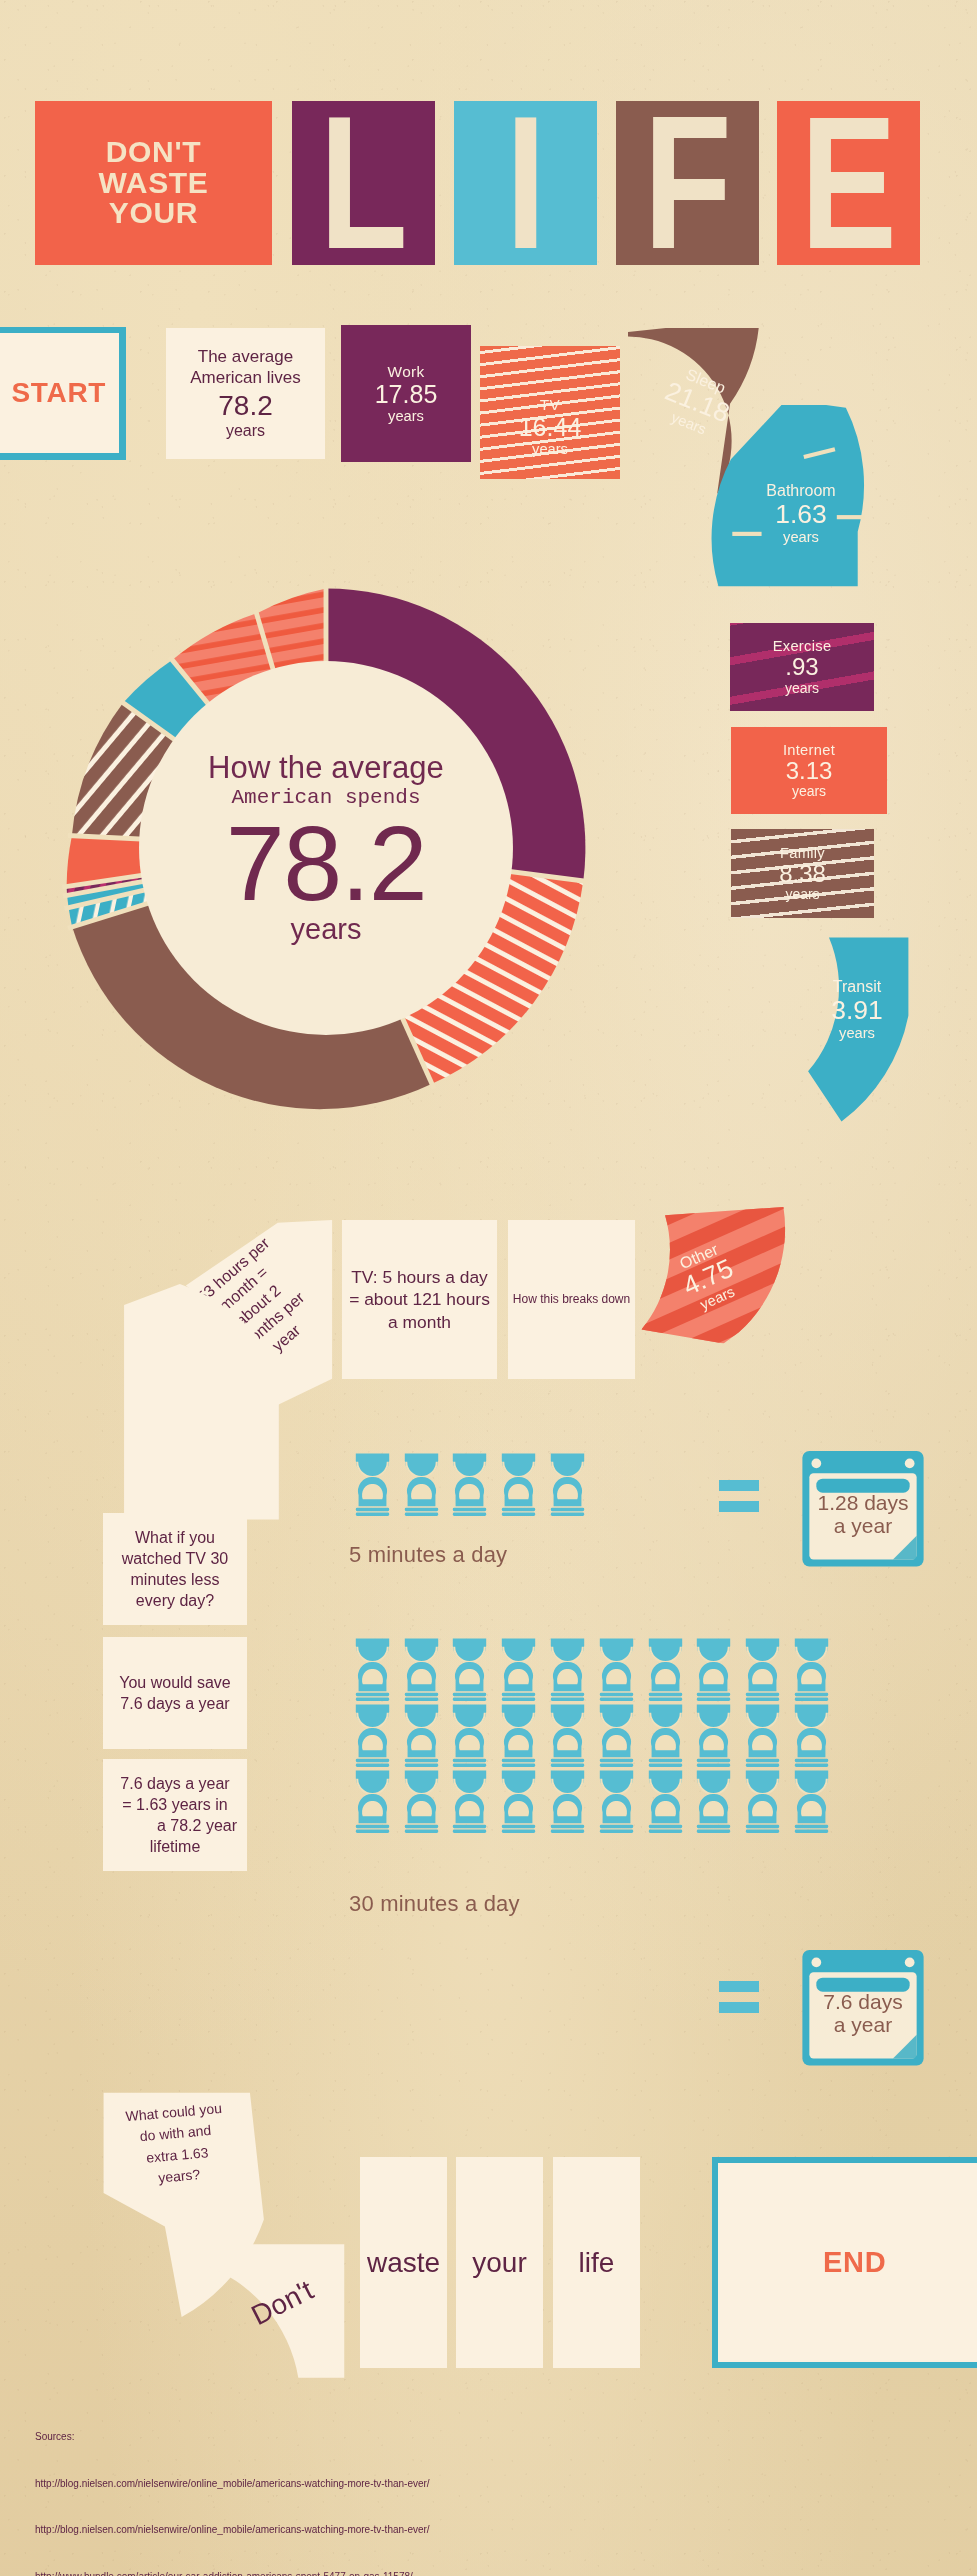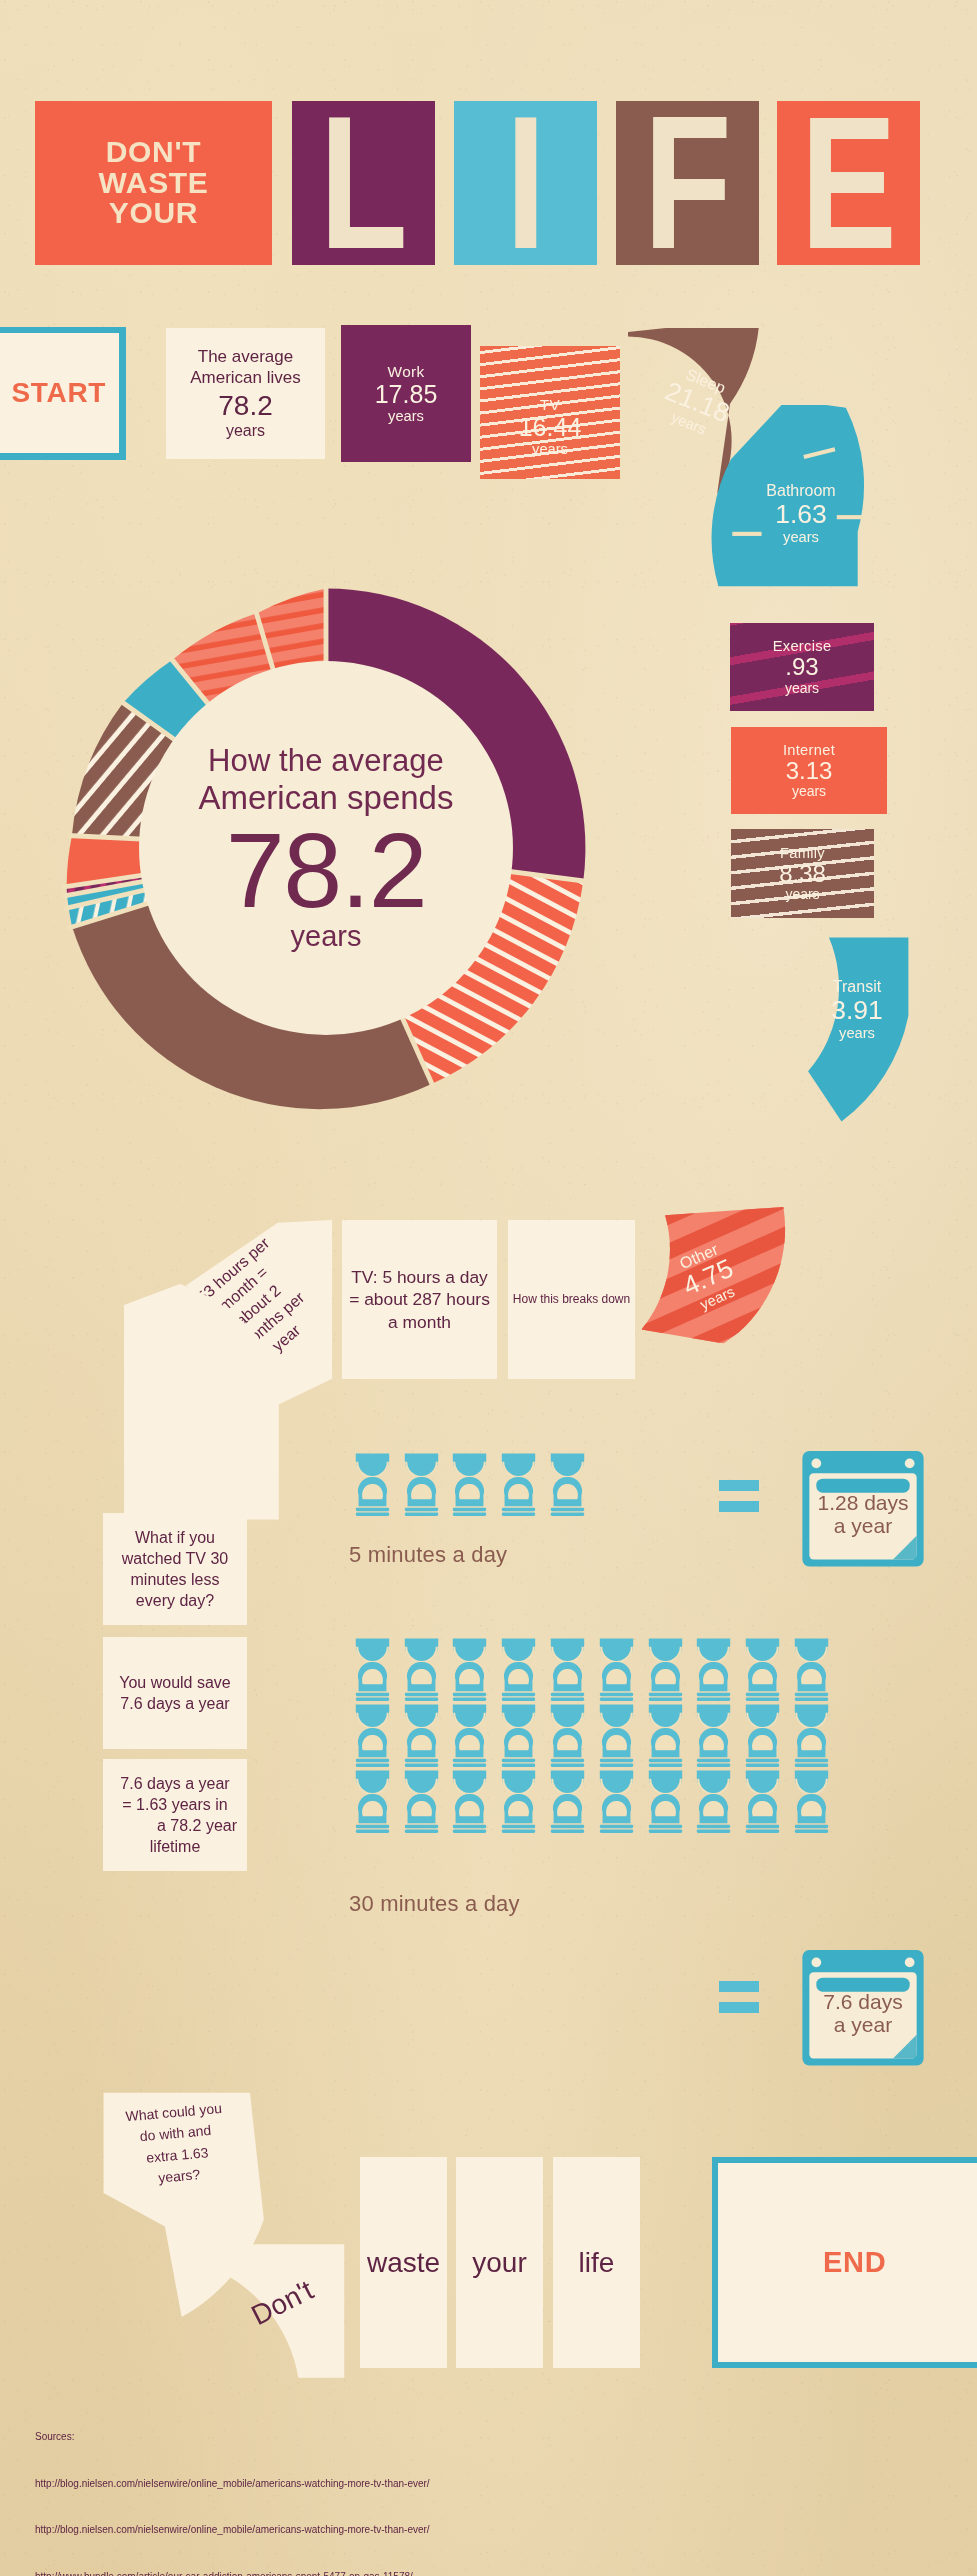--- a/index.html
+++ b/index.html
@@ -332,33 +332,33 @@
       <line x1="420" y1="420" x2="42" y2="476"></line>
       <line x1="420" y1="420" x2="50" y2="402"></line>
       <line x1="420" y1="420" x2="125" y2="209"></line>
       <line x1="420" y1="420" x2="196" y2="146"></line>
       <line x1="420" y1="420" x2="319" y2="79"></line>
     </g>
     <circle cx="420" cy="420" r="268" fill="#f7ecd6"></circle>
   </svg>
   <div id="donut-center">
     <div id="donut-l1">How the average</div>
-    <div id="donut-l1b" style="font-size:33px;line-height:1.18;">American spends</div>
+    <div id="donut-l1b" style="font-size:21px;line-height:1.18;font-family:Liberation Mono, monospace;">American spends</div>
     <div id="donut-big">78.2</div>
     <div id="donut-unit">years</div>
   </div>
 </div>
 
 <div class="tile" style="left:508px;top:1220px;width:127px;height:159px;">
   <span style="font-size:12px;line-height:1.3;">How this breaks down</span>
 </div>
 
 <div class="tile" style="left:342px;top:1220px;width:155px;height:159px;">
   <span style="font-size:17.4px;line-height:1.3;">TV: 5 hours a day</span>
-  <span style="font-size:17.4px;line-height:1.3;">= about 287 hours</span>
+  <span style="font-size:17.4px;line-height:1.3;">= about 121 hours</span>
   <span style="font-size:17.4px;line-height:1.3;">a month</span>
 </div>
 
 <div class="abs" style="left:173px;top:1220px;width:165px;height:195px;">
   <svg width="165" height="195" viewBox="0 0 236 280">
     <path d="M 228 0 L 228 228 L 120 280 A 260 260 0 0 0 18 94 L 150 4 Z" fill="#fbf1e0"></path>
   </svg>
   <div style="position:absolute;left:15.4px;top:32px;width:140px;text-align:center;color:#5e2444;transform:rotate(-41deg);line-height:1.34;font-size:16px;">
     <div>153 hours per</div>
     <div>month =</div>

